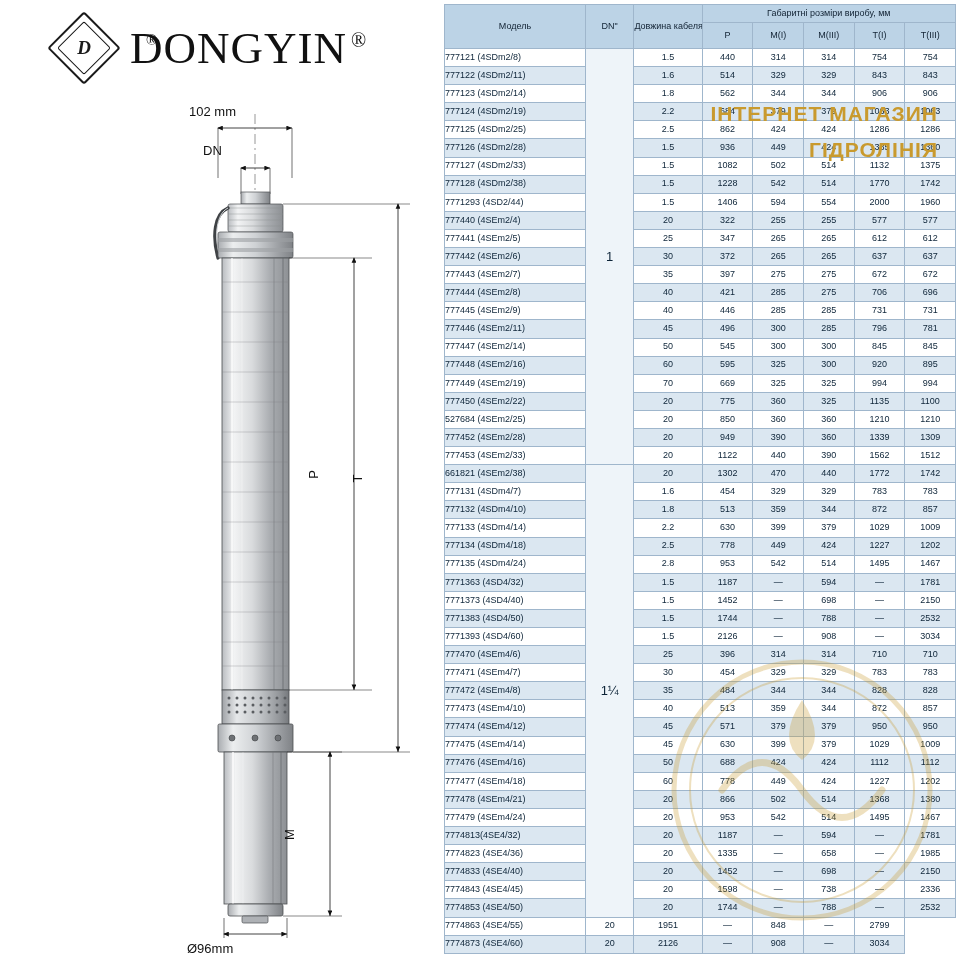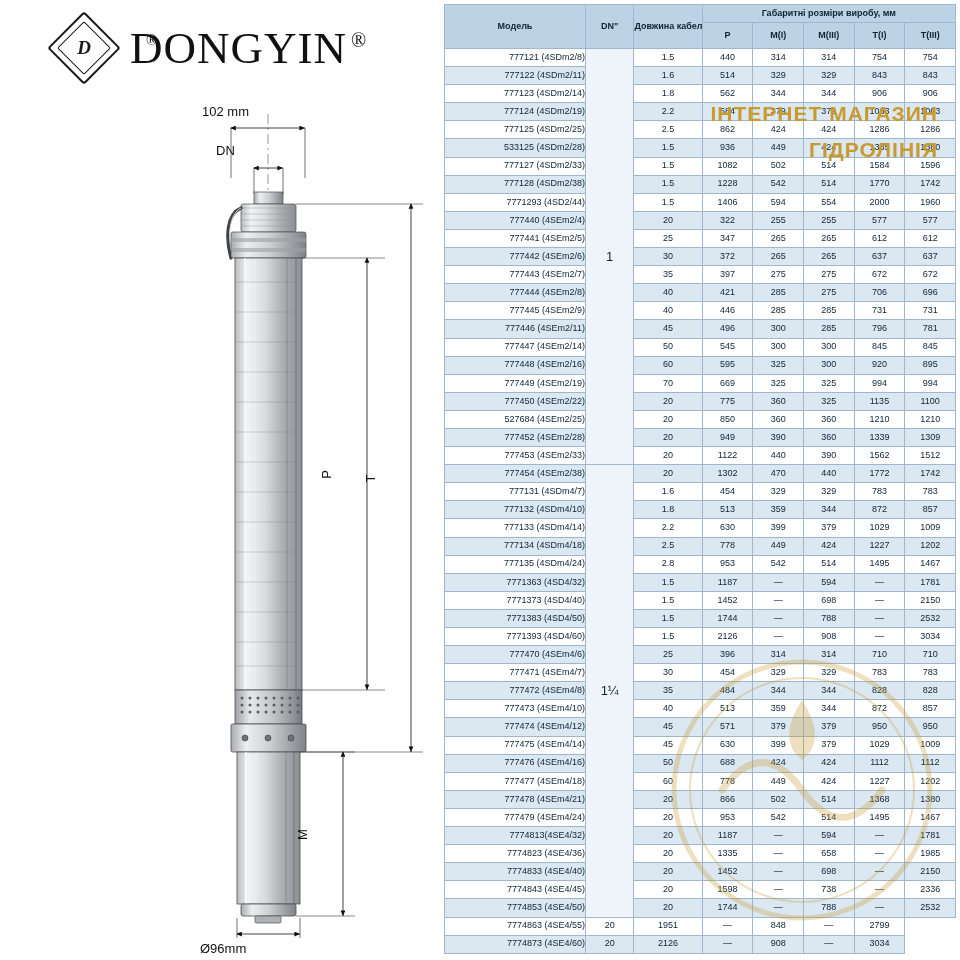--- a/index.html
+++ b/index.html
@@ -86,21 +86,21 @@
     left: 88px;
     top: 14px;
     font-family: "Liberation Serif", serif;
     font-size: 15px;
     color: #111;
   }
 
   
   .drawing {
     position: absolute;
-    left: 16px;
+    left: 3px;
     top: 86px;
     width: 444px;
     height: 874px;
     padding-left: 39px;
   }
   .dim-label {
     position: absolute;
     font-family: "Liberation Sans", sans-serif;
     font-size: 13px;
     color: #111;
@@ -130,33 +130,33 @@
     text-align: center;
     color: #0d2438;
     padding: 0;
     height: 17.1px;
     line-height: 1.05;
     overflow: hidden;
     white-space: nowrap;
   }
   table.spec thead th {
     background: #bcd3e6;
-    font-weight: bold;
+    font-weight: normal;
     font-size: 9px;
     color: #123;
   }
   thead th.hdr-model { height: 42px; margin-top: 40px; }
   thead th.hdr-dn { height: 42px; }
   thead th.hdr-cable { height: 42px; font-size: 8.5px; }
   thead th.hdr-over { height: 17px; font-size: 9px; }
   thead th.hdr-sub { height: 25px; }
 
   tbody td.model {
     font-size: 9px;
-    text-align: right;
+    text-align: left;
   }
   tbody tr.odd td { background: #ffffff; }
   tbody tr.even td { background: #dbe7f1; }
   td.dn {
     background: #eef4f9 !important;
     font-size: 13px;
     vertical-align: middle;
   }
 
   
@@ -418,36 +418,36 @@
           <tr class="odd">
             <td class="model">777125 (4SDm2/25)</td>
             <td>2.5</td>
             <td>862</td>
             <td>424</td>
             <td>424</td>
             <td>1286</td>
             <td>1286</td>
           </tr>
           <tr class="even">
-            <td class="model">533125 (4SDm2/28)</td>
+            <td class="model">777126 (4SDm2/28)</td>
             <td>1.5</td>
             <td>936</td>
             <td>449</td>
             <td>424</td>
             <td>1385</td>
             <td>1360</td>
           </tr>
           <tr class="odd">
             <td class="model">777127 (4SDm2/33)</td>
             <td>1.5</td>
             <td>1082</td>
             <td>502</td>
             <td>514</td>
-            <td>1584</td>
-            <td>1596</td>
+            <td>1132</td>
+            <td>1375</td>
           </tr>
           <tr class="even">
             <td class="model">777128 (4SDm2/38)</td>
             <td>1.5</td>
             <td>1228</td>
             <td>542</td>
             <td>514</td>
             <td>1770</td>
             <td>1742</td>
           </tr>
@@ -580,21 +580,21 @@
           <tr class="odd">
             <td class="model">777453 (4SEm2/33)</td>
             <td>20</td>
             <td>1122</td>
             <td>440</td>
             <td>390</td>
             <td>1562</td>
             <td>1512</td>
           </tr>
           <tr class="even">
-            <td class="model">777454 (4SEm2/38)</td>
+            <td class="model">661821 (4SEm2/38)</td>
             <td class="dn" rowspan="25">1¼</td>
             <td>20</td>
             <td>1302</td>
             <td>470</td>
             <td>440</td>
             <td>1772</td>
             <td>1742</td>
           </tr>
           <tr class="odd">
             <td class="model">777131 (4SDm4/7)</td>

